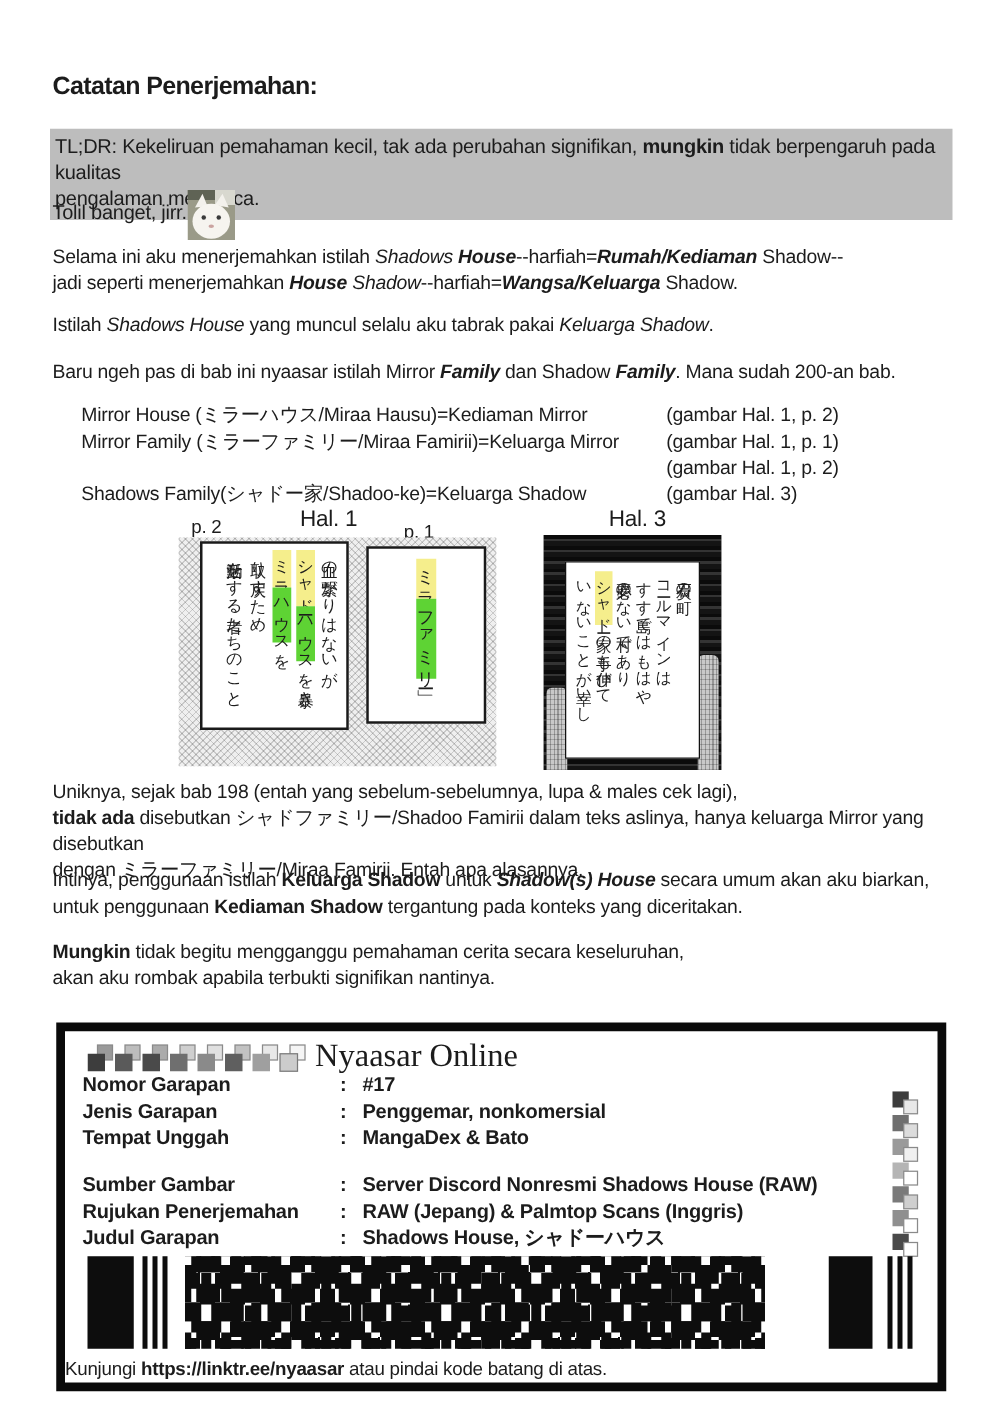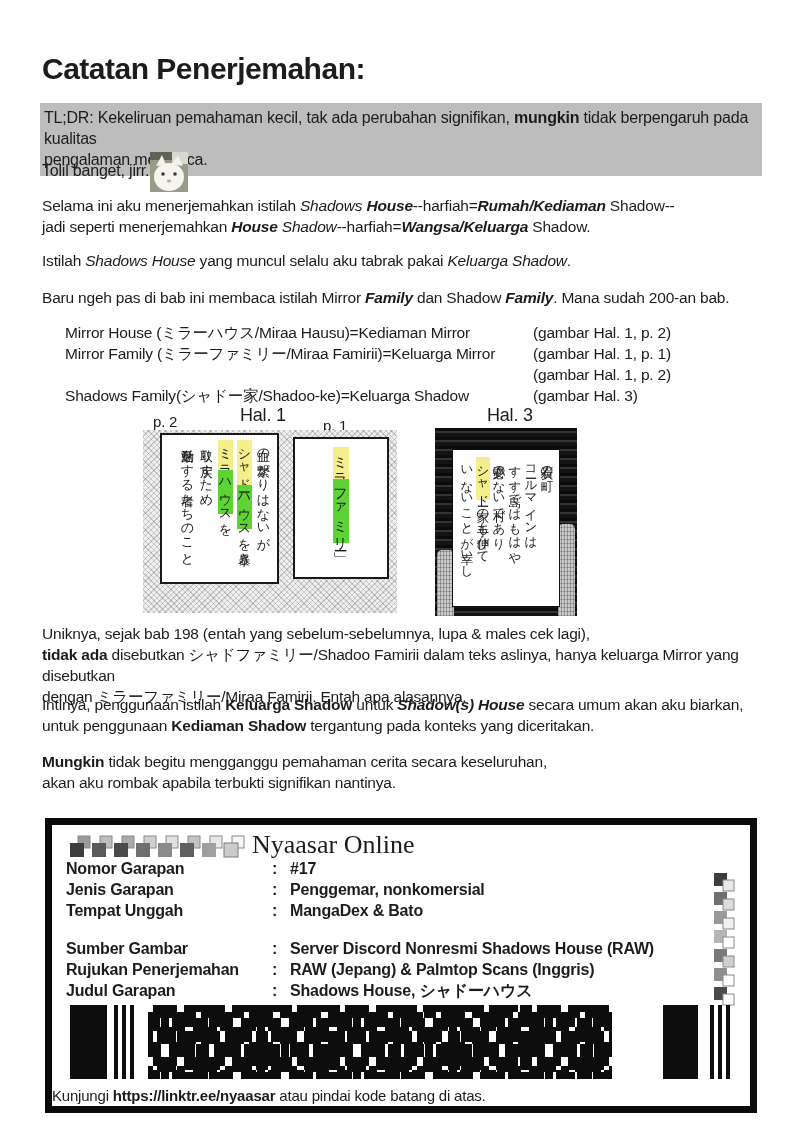--- a/index.html
+++ b/index.html
@@ -7,21 +7,21 @@
         font-family:"Liberation Sans","DejaVu Sans",sans-serif;color:var(--ink,#1c1c1c);
         font-size:15.5px;line-height:21px;letter-spacing:-0.2px;}
   .abs{position:absolute;}
   
   .seg-b{font-weight:bold}
   .seg-i{font-style:italic}
   .seg-bi{font-weight:bold;font-style:italic}
   .seg-hy{background:var(--hl-y)}
   .seg-hg{background:var(--hl-g)}
   
-  #title{left:42px;top:52px;font-size:30px;line-height:34px;font-weight:bold;letter-spacing:-0.5px;}
+  #title{left:42px;top:52px;font-size:20px;line-height:34px;font-weight:bold;letter-spacing:-0.5px;}
   
   #tldr{left:40px;top:103px;width:722px;background:var(--tldr-bg);padding:4px 8px 6px 4px;box-sizing:border-box;font-size:16px;}
   
   #tolil{left:42px;top:160px;font-size:16px;}
   #cat{left:150px;top:152px;width:38px;height:40px;}
   
   .para{left:42px;}
   #p-selama{top:195px}
   #p-istilah{top:250px}
   #p-baru{top:287px}
@@ -109,21 +109,21 @@
   <div id="p-selama" class="abs para">
     <div><span>Selama ini aku menerjemahkan istilah </span><span class="seg-i">Shadows</span><span> </span><span class="seg-bi">House</span><span>--harfiah=</span><span class="seg-bi">Rumah/Kediaman</span><span> Shadow--</span></div>
     <div><span>jadi seperti menerjemahkan </span><span class="seg-bi">House</span><span> </span><span class="seg-i">Shadow</span><span>--harfiah=</span><span class="seg-bi">Wangsa/Keluarga</span><span> Shadow.</span></div>
   </div>
 
   <div id="p-istilah" class="abs para">
     <div><span>Istilah </span><span class="seg-i">Shadows House</span><span> yang muncul selalu aku tabrak pakai </span><span class="seg-i">Keluarga Shadow</span><span>.</span></div>
   </div>
 
   <div id="p-baru" class="abs para">
-    <div><span>Baru ngeh pas di bab ini membaca istilah Mirror </span><span class="seg-bi">Family</span><span> dan Shadow </span><span class="seg-bi">Family</span><span>. Mana sudah 200-an bab.</span></div>
+    <div><span>Baru ngeh pas di bab ini nyaasar istilah Mirror </span><span class="seg-bi">Family</span><span> dan Shadow </span><span class="seg-bi">Family</span><span>. Mana sudah 200-an bab.</span></div>
   </div>
 
   <div id="termlist" class="abs">
     <div class="lrow">
       <span>Mirror House (ミラーハウス/Miraa Hausu)=Kediaman Mirror</span>
       <span class="gam">(gambar Hal. 1, p. 2)</span>
     </div>
     <div class="lrow">
       <span>Mirror Family (ミラーファミリー/Miraa Famirii)=Keluarga Mirror</span>
       <span class="gam">(gambar Hal. 1, p. 1)</span>

